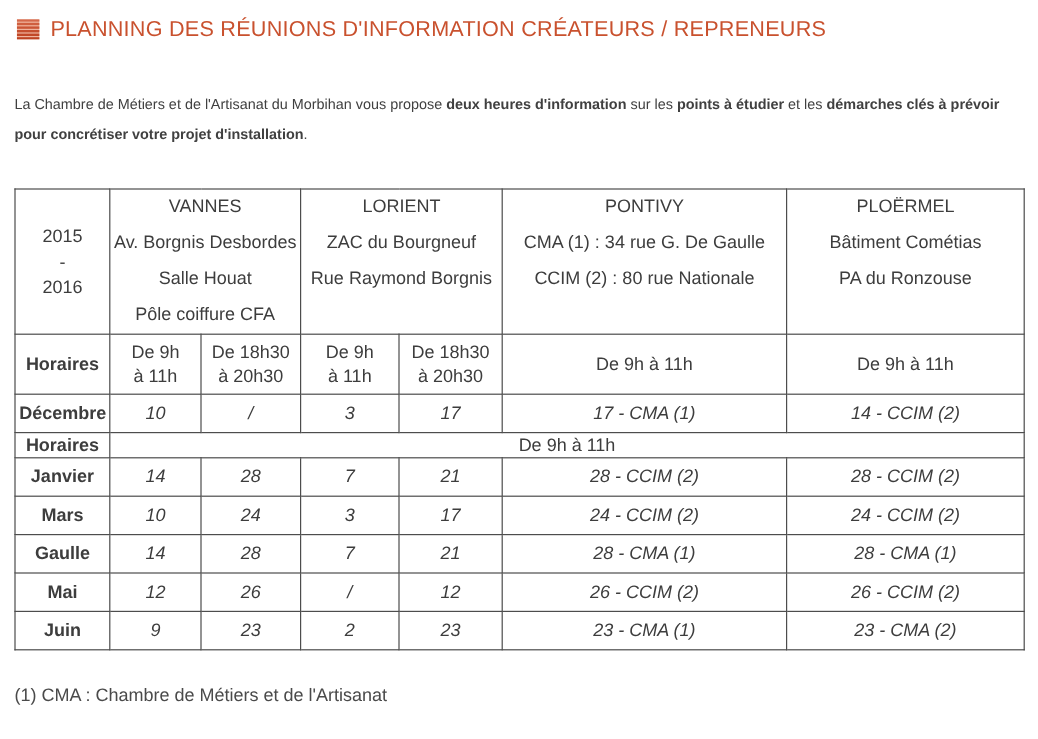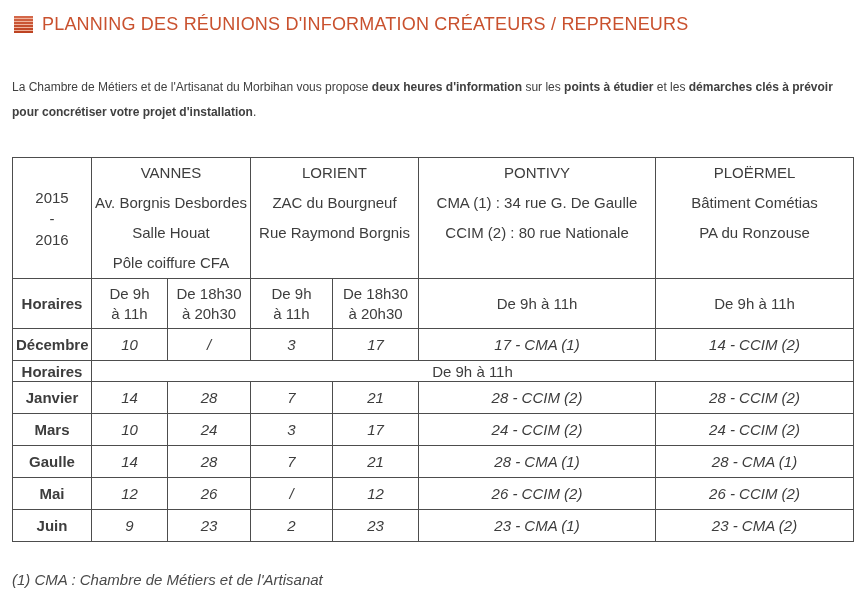--- a/index.html
+++ b/index.html
@@ -59,21 +59,20 @@
   td.mon { color: #3a3a3a; font-weight: bold; }
   td.val { color: #616161; font-style: italic; }
   tr.hours2 td { height: 21px; line-height: 19px; }
 
   
   .footnotes { margin-top: 29px; }
   .footnotes p {
     margin: 0 0 12px 0;
     font-size: 15px;
     line-height: 18px;
-    font-style: italic;
     color: #4a4a4a;
   }
 </style>
 </head>
 <body>
 
 <div class="page">
 
   <div class="title-row">
     <svg class="list-icon" viewBox="0 0 19 17" aria-hidden="true">

